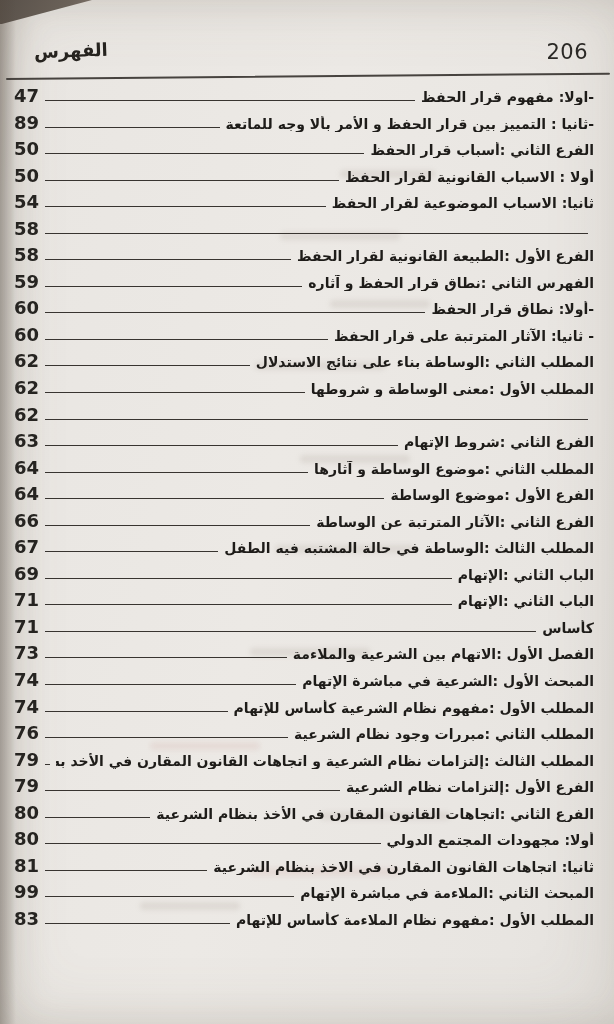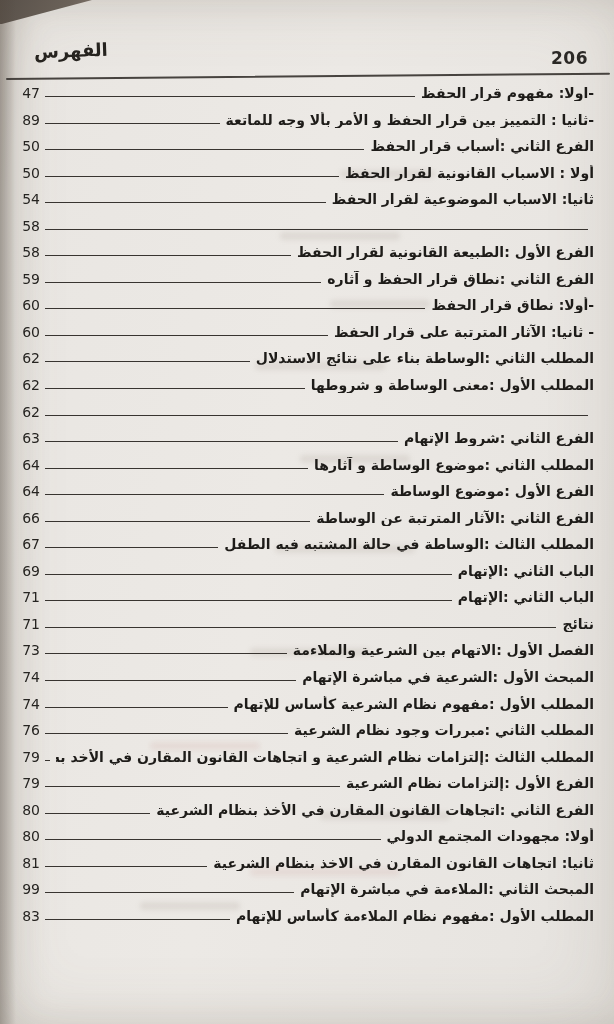--- a/index.html
+++ b/index.html
@@ -22,22 +22,22 @@
     background:linear-gradient(to right, rgba(84,74,64,.38), rgba(84,74,64,0));
     pointer-events:none;
   }
   .corner-shadow{
     position:absolute;top:0;left:0;width:92px;height:24px;
     background:linear-gradient(115deg,#585049 0%,#6b6259 70%,#7d7369 100%);
     clip-path:polygon(0 0, 100% 0, 2% 100%, 0 100%);
   }
   
   .page-number{
-    position:absolute;top:48px;right:26px;
-    font-size:17px;font-weight:bold;letter-spacing:.5px;color:#2b2926;
+    position:absolute;top:40px;right:26px;
+    font-size:21px;font-weight:normal;letter-spacing:.5px;color:#2b2926;
   }
   .page-title{
     position:absolute;top:40px;left:34px;
     font-size:18px;font-weight:bold;color:#26231f;
     transform:rotate(-2deg);
   }
   .header-rule{
     position:absolute;top:78px;left:6px;width:604px;height:2px;
     background:#47433f;
     transform:rotate(-0.5deg);
@@ -64,22 +64,22 @@
     flex:1 1 auto;
     min-width:5px;
     border-bottom:1.5px solid #383430;
     transform:translateY(-1px);
     margin:0 6px 0 5px;
   }
   .row .p{
     flex:0 0 auto;
     direction:ltr;
     min-width:27px;
-    text-align:right;
-    font-size:14px;font-weight:normal;color:#262421;
+    text-align:center;
+    font-size:18px;font-weight:bold;color:#262421;
   }
   
   .bleed{position:absolute;inset:0;pointer-events:none;}
   .bleed .m{
     position:absolute;height:8px;border-radius:4px;
     background:rgba(128,116,102,.13);
     filter:blur(2.5px);
   }
   .bleed .m.pink{background:rgba(186,124,112,.12);}
 </style>
@@ -145,21 +145,21 @@
       <span class="p">58</span>
     </div>
 
     <div class="row">
       <span class="t">الفرع الأول :الطبيعة القانونية لقرار الحفظ</span>
       <span class="l"></span>
       <span class="p">58</span>
     </div>
 
     <div class="row">
-      <span class="t">الفرع الثاني :نطاق قرار الحفظ و آثاره</span>
+      <span class="t">الفهرس الثاني :نطاق قرار الحفظ و آثاره</span>
       <span class="l"></span>
       <span class="p">59</span>
     </div>
 
     <div class="row">
       <span class="t">-أولا: نطاق قرار الحفظ</span>
       <span class="l"></span>
       <span class="p">60</span>
     </div>
 
@@ -222,21 +222,21 @@
       <span class="p">69</span>
     </div>
 
     <div class="row">
       <span class="t">الباب الثاني :الإتهام</span>
       <span class="l"></span>
       <span class="p">71</span>
     </div>
 
     <div class="row">
-      <span class="t">نتائج</span>
+      <span class="t">كأساس</span>
       <span class="l"></span>
       <span class="p">71</span>
     </div>
 
     <div class="row">
       <span class="t">الفصل الأول :الاتهام بين الشرعية والملاءمة</span>
       <span class="l"></span>
       <span class="p">73</span>
     </div>
 

